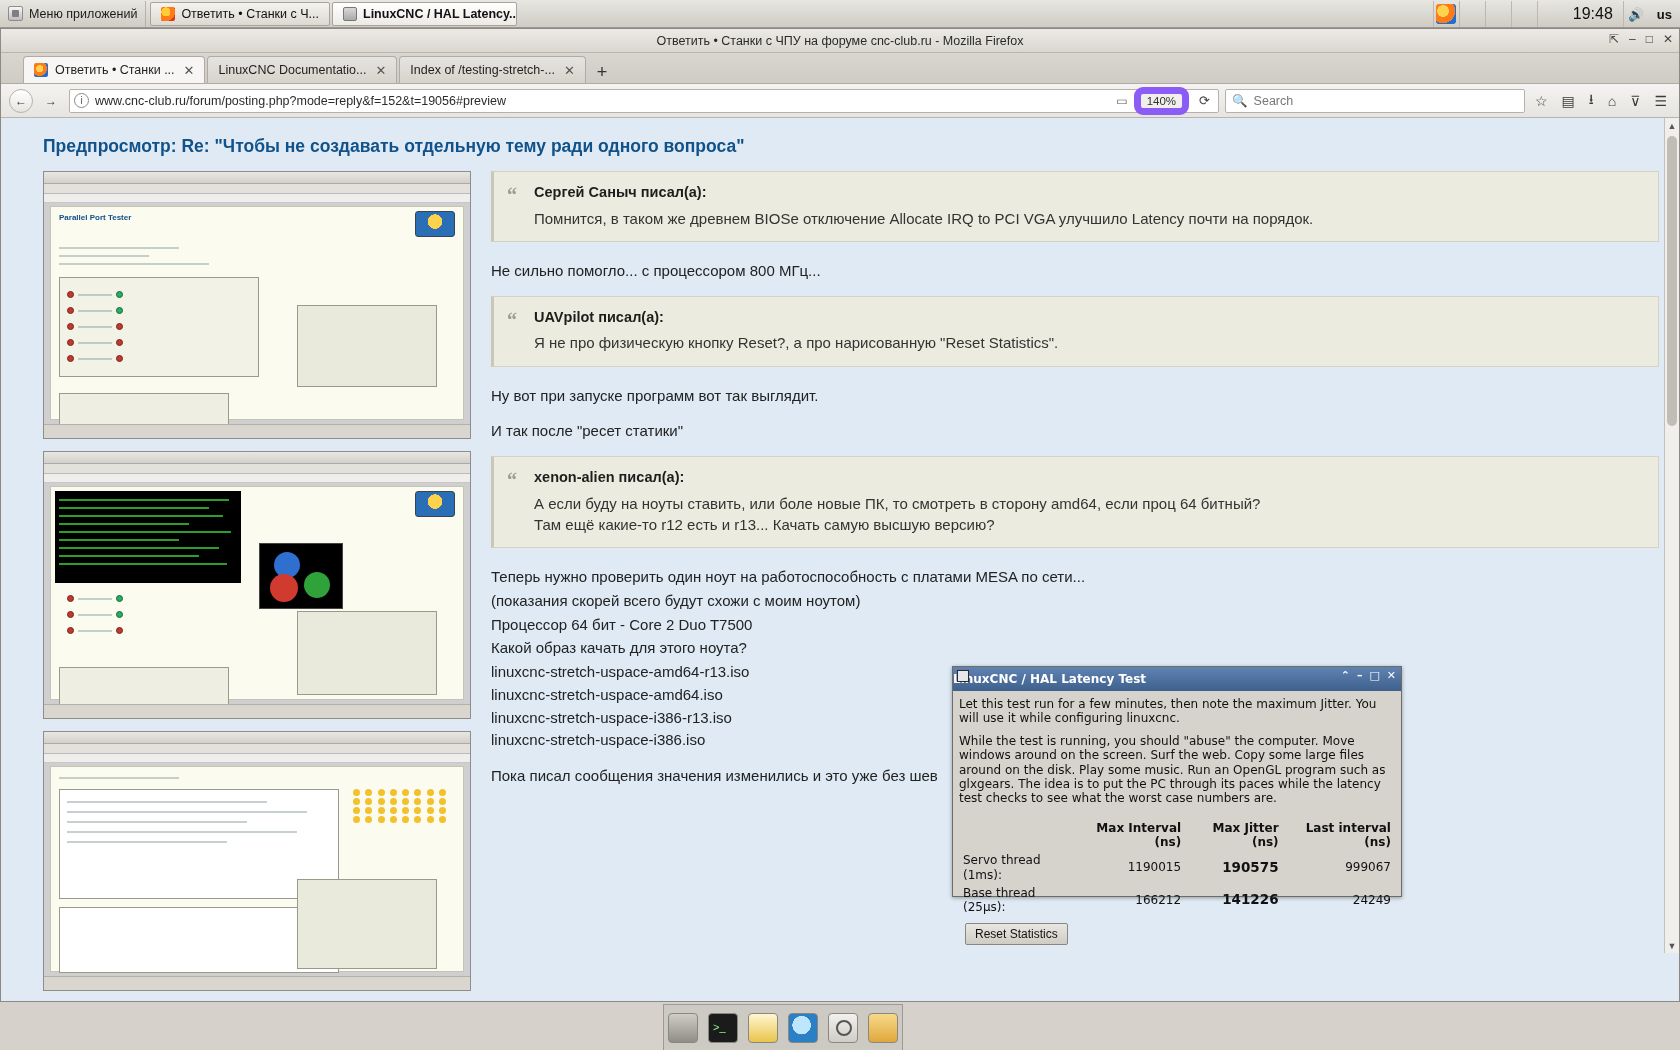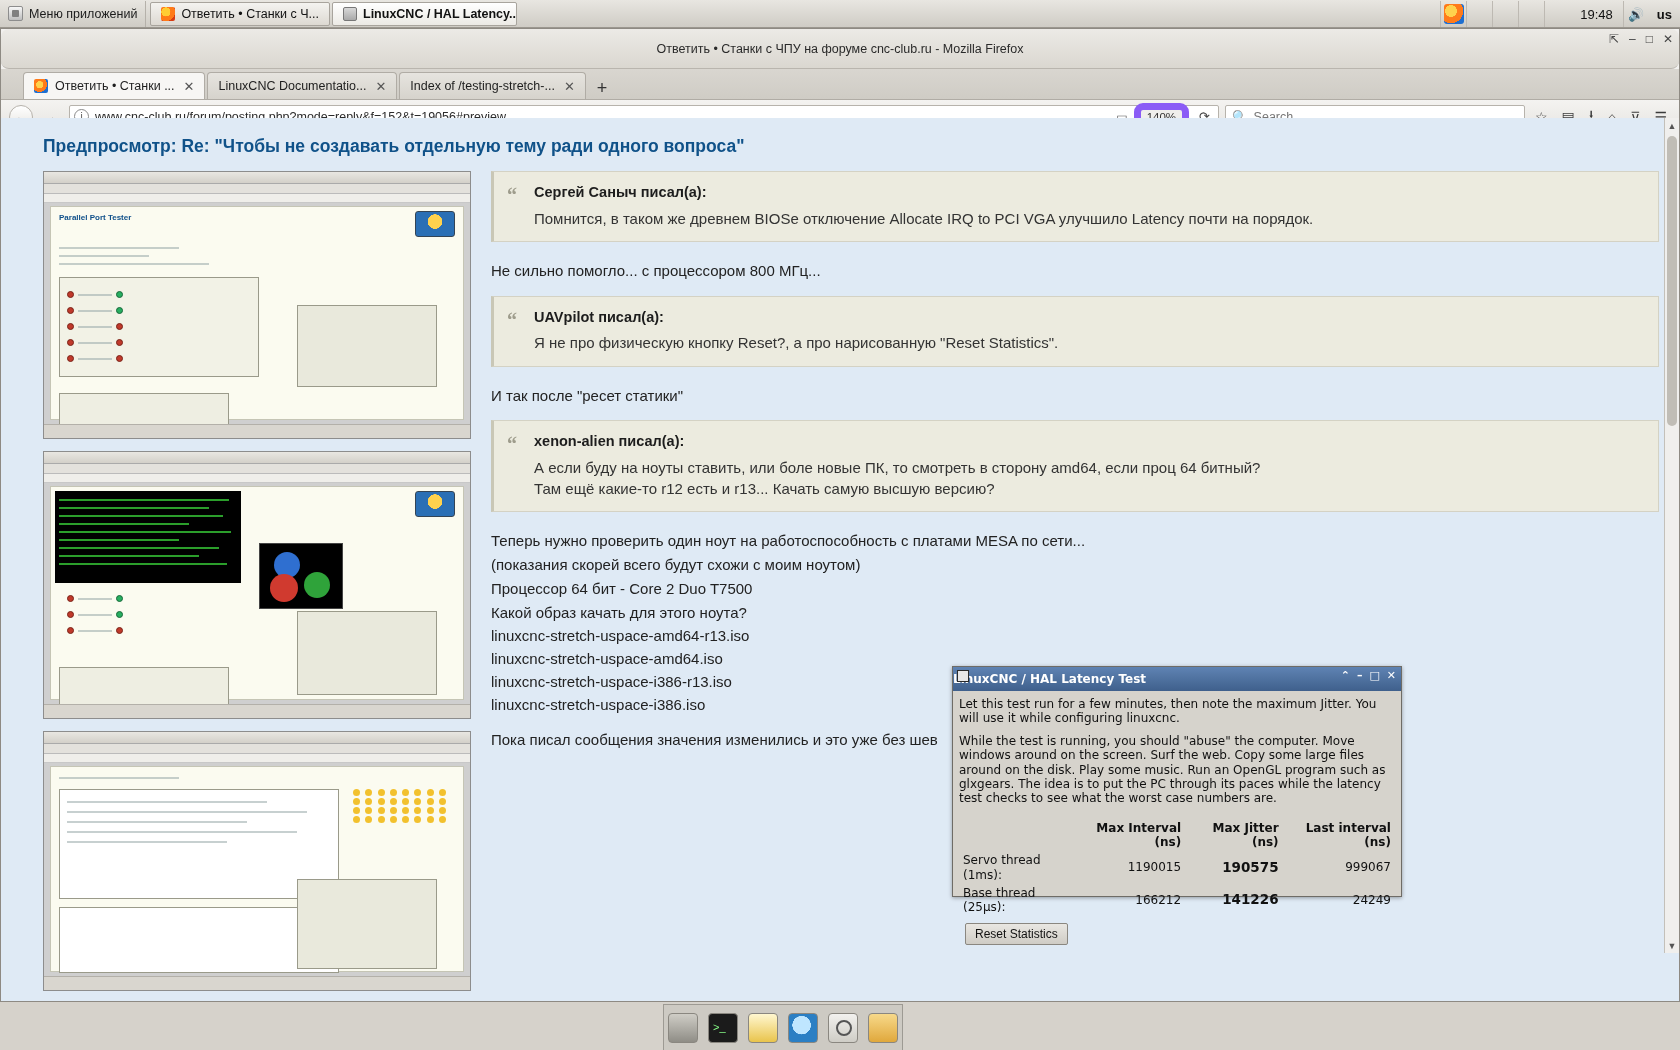--- a/index.html
+++ b/index.html
@@ -49,34 +49,34 @@
   .tray {
     position: absolute; right: 0; top: 0; height: 28px;
     display: flex; align-items: center; gap: 0px;
   }
   .tray-cell {
     width: 26px; height: 26px; border-left: 1px solid #bdb9b2;
     display: flex; align-items: center; justify-content: center;
   }
   .tray-ff { width:20px;height:20px;border-radius:3px;
     background: radial-gradient(circle at 35% 35%, #ffd24d 0 32%, #ff7b1a 33% 66%, #1f6fd0 67% 100%);}
-  .clock { font-size: 13px; color: #111; padding: 0 10px; }
+  .clock { font-size: 16px; color: #111; padding: 0 10px; }
   .kbd-lang { font-size: 13px; font-weight: bold; color: #111; padding: 0 8px; }
   .sound-ico { font-size: 13px; color: #333; }
 
   
   .ffwin {
     position: absolute; left: 0; top: 28px; width: 1680px; height: 974px;
     background: #f2f1ef; border: 1px solid #8e8a83;
   }
   .ff-title {
-    height: 40px; background: linear-gradient(#eceae6,#dad7d0);
+    height: 24px; background: linear-gradient(#eceae6,#dad7d0);
     border-bottom: 1px solid #b9b5ae;
     display: flex; align-items: center; justify-content: center;
-    font-size: 12.5px; color: #2a2a2a; position: relative; border-radius: 8px;
+    font-size: 12.5px; color: #2a2a2a; position: relative;
   }
   .ff-title .wbtns { position: absolute; right: 6px; top: 3px; display: flex; gap: 10px; font-size: 12px; color: #444; }
 
   .ff-tabs {
     height: 31px; background: linear-gradient(#d9d6d0,#cfccc5);
     display: flex; align-items: flex-end; padding-left: 22px; border-bottom: 1px solid #b0aca5;
   }
   .ff-tab {
     display: flex; align-items: center; gap: 7px;
     height: 27px; padding: 0 10px; margin-right: 2px;
@@ -462,20 +462,21 @@
             </div>
 
             <p class="para">Не сильно помогло... с процессором 800 МГц...</p>
 
             <div class="quote">
               <span class="qmark">“</span>
               <div class="qauthor">UAVpilot писал(а):</div>
               <div>Я не про физическую кнопку Reset?, а про нарисованную "Reset Statistics".</div>
             </div>
 
+            <p class="para">Ну вот при запуске программ вот так выглядит.</p>
             <p class="para">И так после "ресет статики"</p>
 
             <div class="quote">
               <span class="qmark">“</span>
               <div class="qauthor">xenon-alien писал(а):</div>
               <div style="white-space:pre-line;">А если буду на ноуты ставить, или боле новые ПК, то смотреть в сторону amd64, если проц 64 битный?
 Там ещё какие-то r12 есть и r13... Качать самую высшую версию?</div>
             </div>
 
             <p class="para tight">Теперь нужно проверить один ноут на работоспособность с платами MESA по сети...</p>

